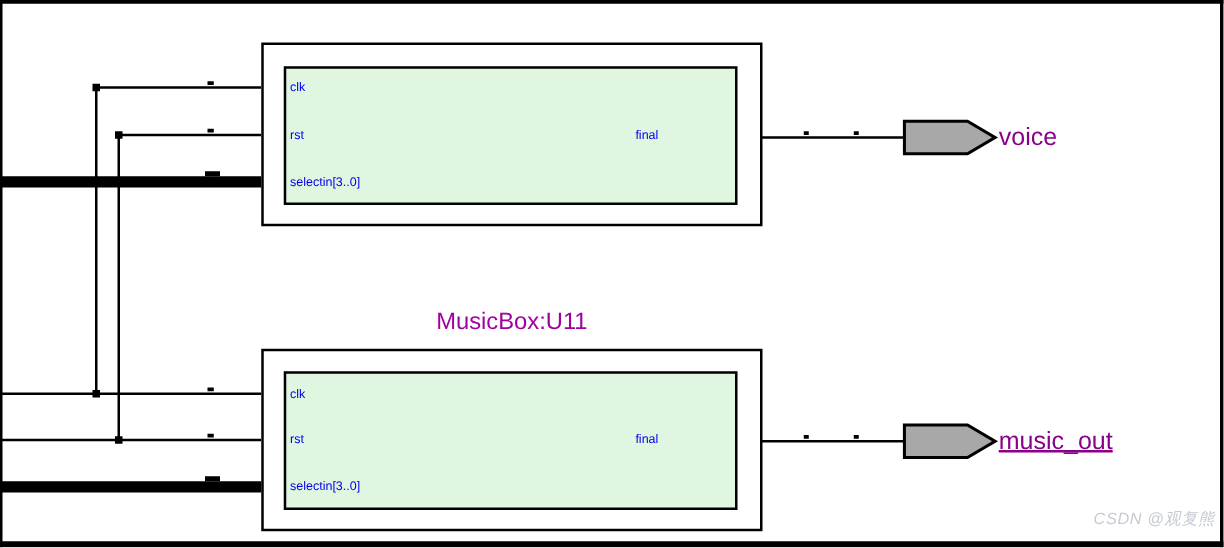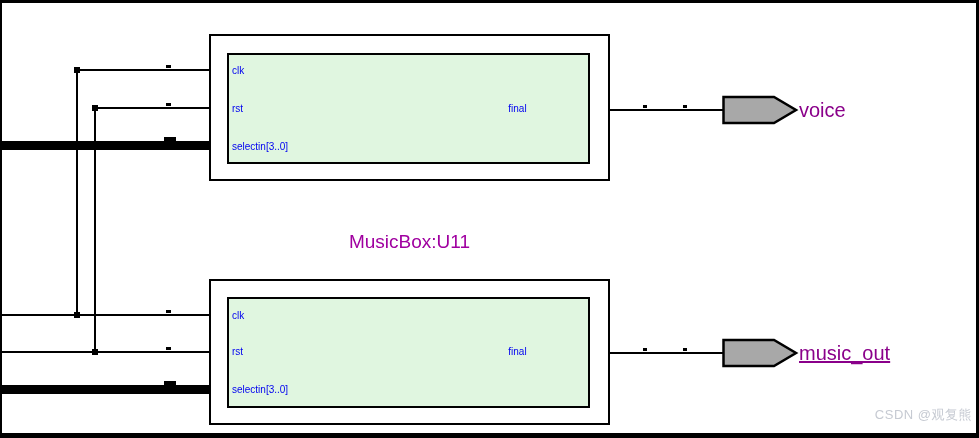--- a/index.html
+++ b/index.html
@@ -29,21 +29,21 @@
     color:var(--port-text,#0000f0);white-space:nowrap;
   }
   .port.out{width:135px;text-align:center;}
   .pin-symbol{position:absolute;width:78px;height:32px;}
   .pin-label{
     position:absolute;height:24px;line-height:24px;font-size:20px;
     color:var(--pin-label,#8a008a);white-space:nowrap;
   }
   .watermark{
     position:absolute;left:780px;top:406px;width:192px;text-align:right;
-    font-size:13px;line-height:18px;color:var(--watermark,#c6cad2);letter-spacing:.5px;
+    font-size:13px;line-height:18px;color:var(--watermark,#c6cad2);letter-spacing:.5px;font-style:italic;
   }
 </style>
 </head>
 <body>
 
 <div id="canvas">
 
   <div class="frame" style="left:0;top:0;width:979px;height:3px;"></div>
   <div class="frame" style="left:0;top:0;width:2px;height:438px;"></div>
   <div class="frame" style="left:976px;top:0;width:3px;height:438px;"></div>
@@ -81,21 +81,21 @@
 
   <div class="wire" style="left:609px;top:109px;width:114px;height:2px;"></div>
   <div class="tick" style="left:643px;top:105px;width:4px;"></div>
   <div class="tick" style="left:683px;top:105px;width:4px;"></div>
 
   <svg class="pin-symbol" style="left:722px;top:95px;" viewBox="0 0 78 32">
     <polygon points="1.5,2 52,2 74,15 52,28 1.5,28" stroke="#000" stroke-width="2.5" fill="#a8a8a8"></polygon>
   </svg>
   <div class="pin-label" style="left:799px;top:98px;">voice</div>
 
-  <div class="instance-title" style="top:230px;text-align:center;">MusicBox:U11</div>
+  <div class="instance-title" style="top:246px;text-align:center;">MusicBox:U11</div>
   <div class="module-outer" style="left:209px;top:279px;height:146px;"></div>
   <div class="module-inner" style="left:227px;top:297px;"></div>
   <div class="port" style="left:232px;top:306px;">clk</div>
   <div class="port" style="left:232px;top:342px;">rst</div>
   <div class="port" style="left:232px;top:380px;">selectin[3..0]</div>
   <div class="port out" style="left:450px;top:342px;">final</div>
 
   <div class="wire" style="left:609px;top:352px;width:114px;height:2px;"></div>
   <div class="tick" style="left:643px;top:348px;width:4px;"></div>
   <div class="tick" style="left:683px;top:348px;width:4px;"></div>

